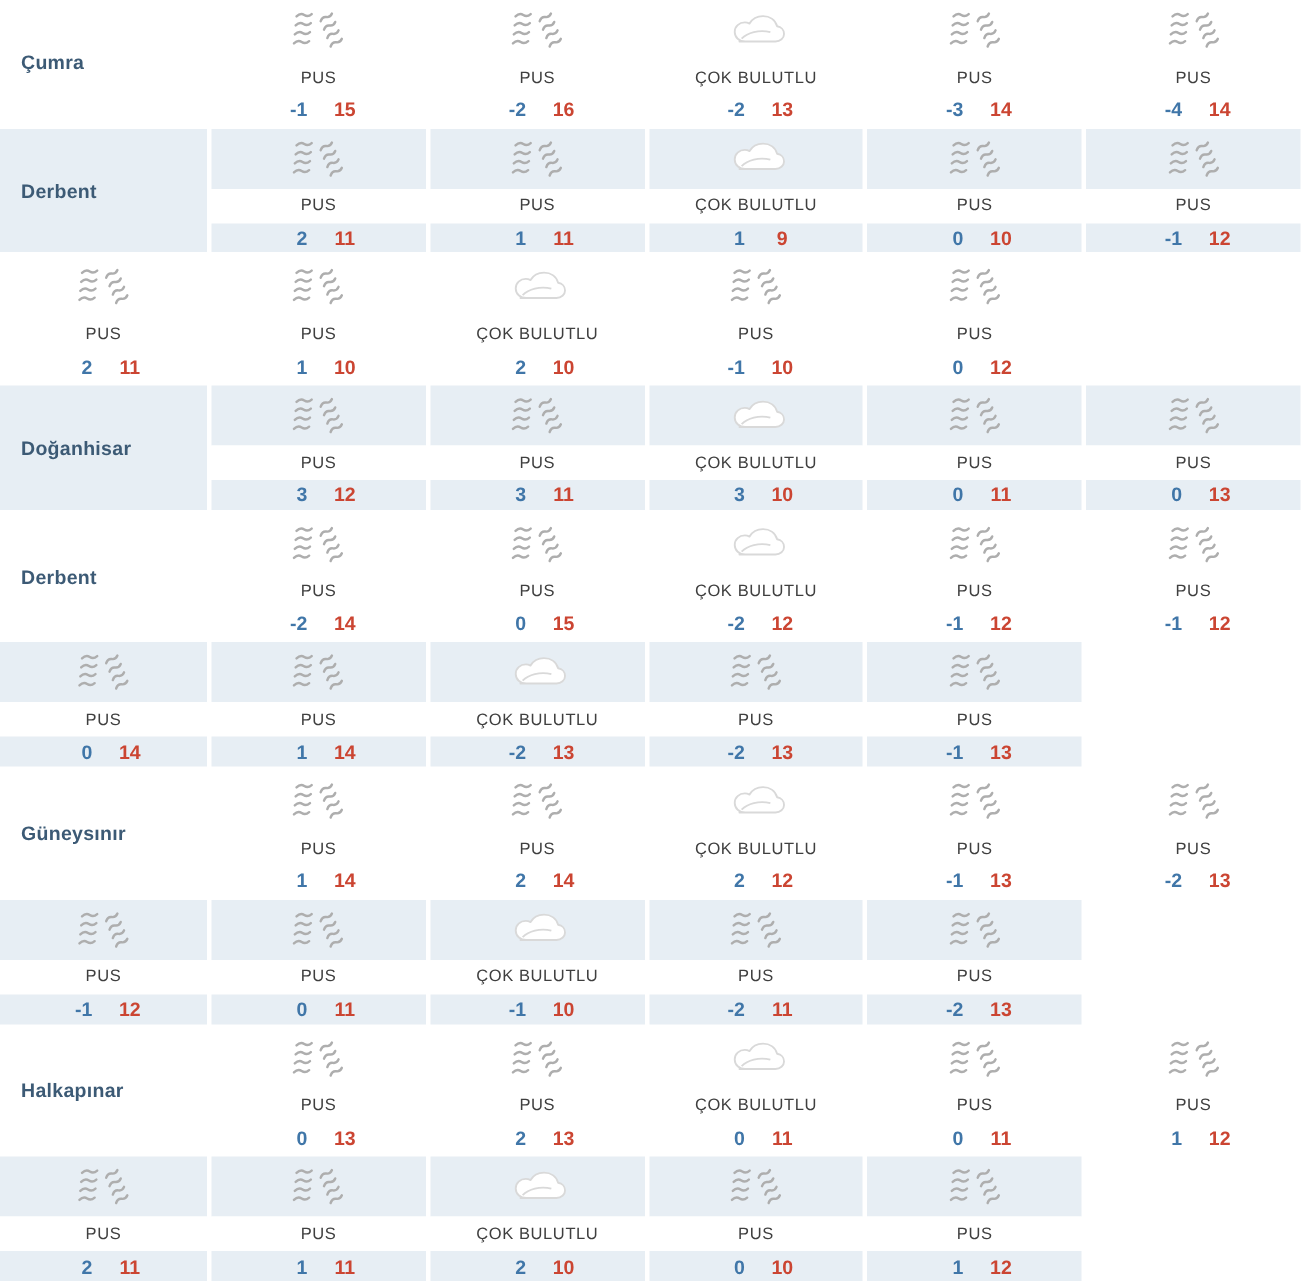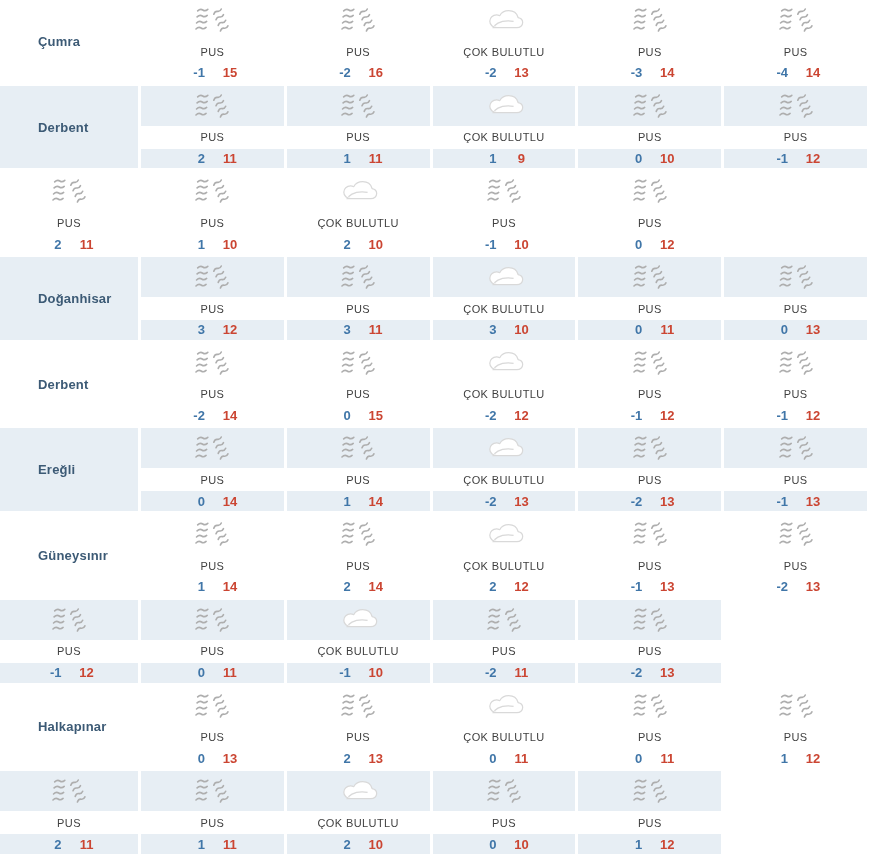--- a/index.html
+++ b/index.html
@@ -28,21 +28,21 @@
     padding:0 8px 3px 0;
     background:var(--divider);
   }
   .name-cell{
     display:flex; align-items:center;
     padding-left:14px; box-sizing:border-box;
     background:transparent;
   }
   .dname{
     font-size:13px; font-weight:bold; color:var(--district-name);
-    letter-spacing:.2px; white-space:nowrap;margin-left:24px;
+    letter-spacing:.2px; white-space:nowrap;
   }
   .day-cell{display:flex; flex-direction:column; min-width:0;}
   .band{display:flex; align-items:center; justify-content:center;}
   .band-icon{height:40px;}
   .band-cond{height:23px; background:#fff;}
   .band-temps{flex:1; gap:15px; font-size:13px; font-weight:bold;}
   .row.alt .name-cell,
   .row.alt .band-icon,
   .row.alt .band-temps{background:var(--row-alt-bg);}
   .cond{
@@ -750,23 +750,20 @@
     <div class="band band-cond">
       <span class="cond">PUS</span>
     </div>
     <div class="band band-temps">
       <span class="tmin">-1</span>
       <span class="tmax">12</span>
     </div>
   </div>
     </div>
     <div class="row alt">
-    <div class="name-cell">
-      <span class="dname">Ereğli</span>
-    </div>
   <div class="day-cell">
     <div class="band band-icon">
       <span class="icon icon-fog">
             <svg viewBox="0 0 44 30" width="42" height="30" aria-hidden="true">
     <g fill="none" stroke="currentColor" stroke-width="1.7" stroke-linecap="round">
       <g>
         <path d="M7.0 5.5 c2 -2 3.6 -2.2 5.4 -1 c1.8 1.2 3.4 1 5.2 -0.6"></path>
         <path d="M6.4 11.8 c2 -2 3.6 -2.2 5.4 -1 c1.8 1.2 3.4 1 5.2 -0.6"></path>
         <path d="M5.8 18.1 c2 -2 3.6 -2.2 5.4 -1 c1.8 1.2 3.4 1 5.2 -0.6"></path>
         <path d="M5.2 24.4 c2 -2 3.6 -2.2 5.4 -1 c1.8 1.2 3.4 1 5.2 -0.6"></path>

